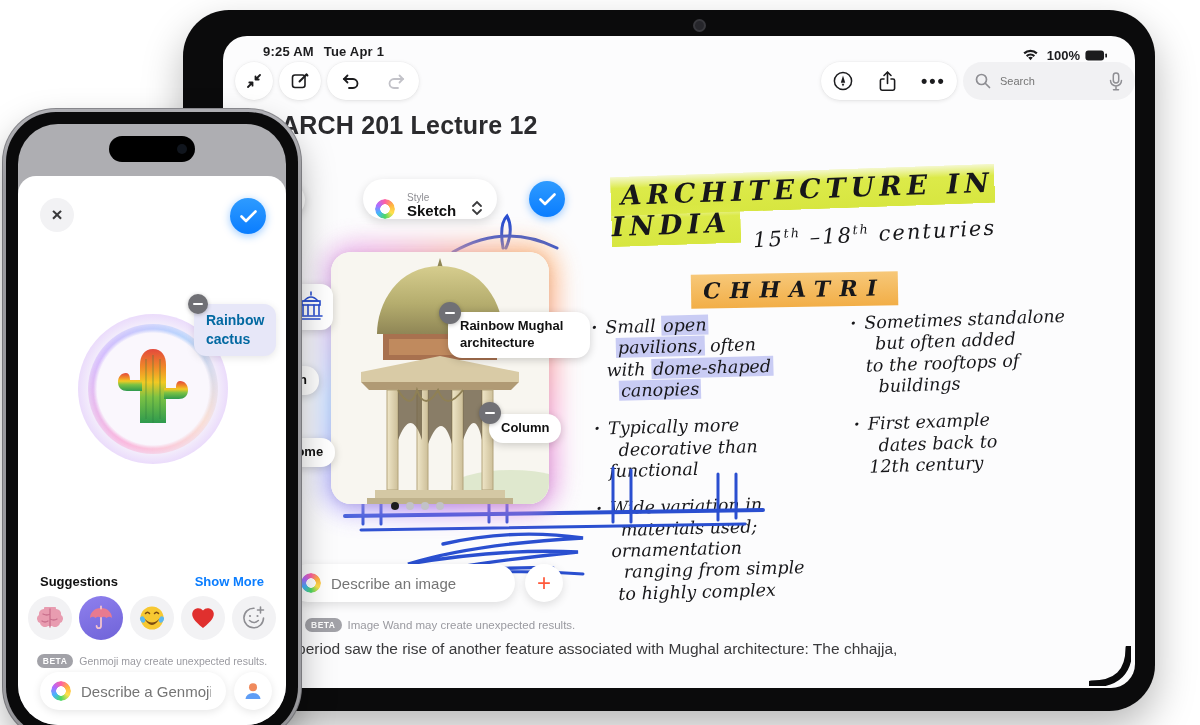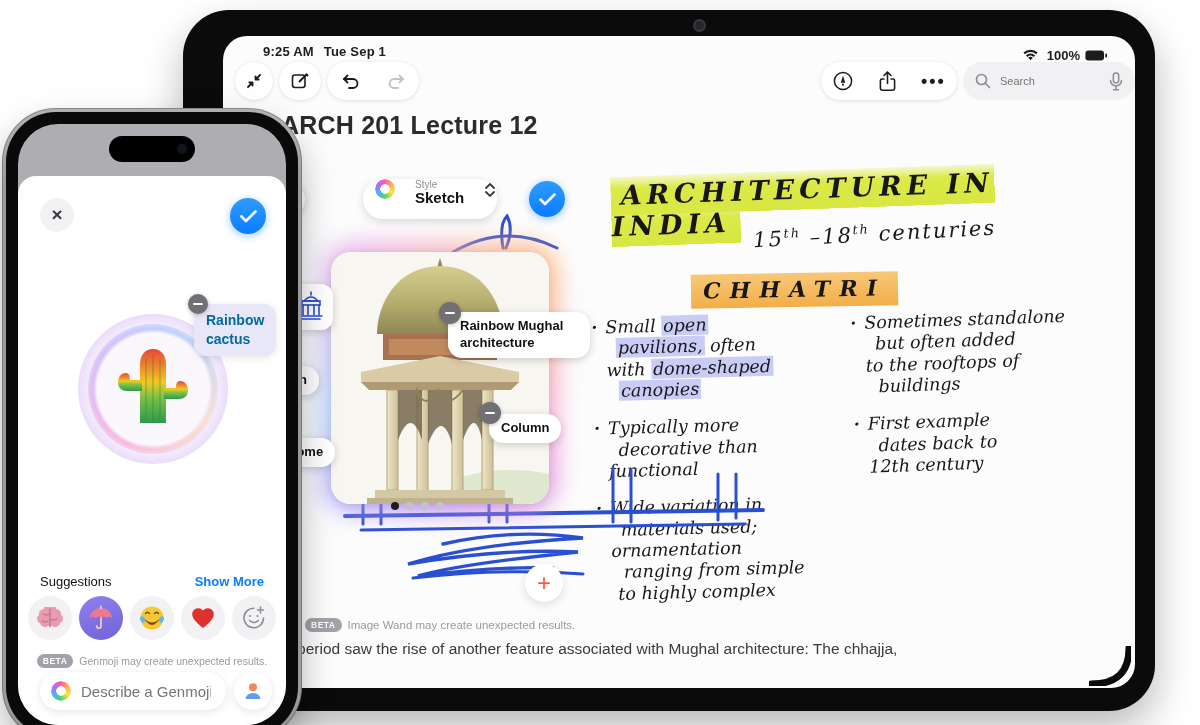--- a/index.html
+++ b/index.html
@@ -48,21 +48,21 @@
   sup{font-size:.6em;}
   .paragraph{position:absolute;left:62px;top:600px;width:620px;font-size:15.5px;color:#3a3a3c;line-height:1.7;}
   
   .x-circle{position:absolute;width:34px;height:34px;border-radius:50%;background:#fff;
         box-shadow:0 2px 8px rgba(0,0,0,.18);display:flex;align-items:center;justify-content:center;
         font-size:19px;color:#3a3a3c;font-weight:600;}
   .check-circle{position:absolute;width:36px;height:36px;border-radius:50%;
         background:linear-gradient(180deg,#2e9bff,#0a7dff);box-shadow:0 2px 8px rgba(10,125,255,.4);
         display:flex;align-items:center;justify-content:center;}
   .style-pill{position:absolute;left:140px;top:143px;width:134px;height:40px;border-radius:20px;background:#fff;
-        box-shadow:0 3px 10px rgba(0,0,0,.14);display:flex;align-items:flex-start;padding:0 12px;box-sizing:border-box;gap:20px;}
+        box-shadow:0 3px 10px rgba(0,0,0,.14);display:flex;align-items:flex-end;padding:0 12px;box-sizing:border-box;gap:12px;}
   .style-lab{font-size:10px;color:#8e8e93;line-height:1.1;}
   .style-val{font-size:15px;font-weight:800;color:#111;line-height:1.1;}
   .swirl{width:20px;height:20px;border-radius:50%;flex:0 0 auto;
         background:conic-gradient(#ff5fa2,#ffb340,#ffe14d,#4cd964,#46b4ff,#b06bff,#ff5fa2);
         -webkit-mask:radial-gradient(circle,transparent 0 4.5px,#000 5px);
         mask:radial-gradient(circle,transparent 0 4.5px,#000 5px);}
   .genimg-glow{position:absolute;left:100px;top:208px;width:234px;height:268px;border-radius:30px;
         background:conic-gradient(from 40deg,#ffb06e,#f79bd4,#b57bf5,#a0c8ff,#e9a0e2,#ffb06e);
         filter:blur(12px);opacity:.85;}
   .genimg{position:absolute;left:108px;top:216px;width:218px;height:252px;border-radius:20px;background:#fdfcf8;
@@ -104,21 +104,21 @@
         background:radial-gradient(circle at 50% 50%,#faf7fd 52%,#f2ebfb 62%,rgba(216,186,248,.55) 72%,rgba(150,190,255,.35) 80%,rgba(255,255,255,0) 90%);}
   .gbubble::before{content:"";position:absolute;inset:10px;border-radius:50%;
         background:conic-gradient(from 210deg,rgba(255,120,190,.55),rgba(170,120,255,.5),rgba(90,170,255,.45),rgba(255,190,140,.4),rgba(255,120,190,.55));
         -webkit-mask:radial-gradient(circle,transparent 0 56px,#000 60px);
         mask:radial-gradient(circle,transparent 0 56px,#000 60px);filter:blur(4px);}
   .cactus{position:absolute;left:50%;top:50%;transform:translate(-50%,-50%);}
   .ph-tag{position:absolute;left:176px;top:128px;background:#e7e7f8;border-radius:12px;padding:7px 12px;
         font-size:14px;font-weight:800;color:#0369a1;line-height:1.35;box-shadow:0 2px 8px rgba(0,0,0,.10);}
   .sugg-row{position:absolute;left:0;top:398px;width:100%;padding:0 22px;box-sizing:border-box;
         display:flex;align-items:center;justify-content:space-between;}
-  .sugg-lab{font-size:13px;font-weight:400;color:#111;}
+  .sugg-lab{font-size:13px;font-weight:700;color:#111;}
   .show-more{font-size:13px;font-weight:600;color:#0a7dff;margin-left:16px;}
   .emoji-row{position:absolute;left:0;top:420px;width:100%;display:flex;justify-content:center;gap:7px;}
   .ecirc{width:44px;height:44px;border-radius:50%;background:#f2f2f4;display:flex;align-items:center;justify-content:center;}
   .ecirc.purple{background:linear-gradient(160deg,#8f80ee,#6f63d8);}
   .ph-beta{left:0;top:478px;width:100%;justify-content:center;font-size:10.5px;}
   .ph-input{position:absolute;left:22px;top:496px;width:186px;height:38px;border-radius:19px;background:#fff;
         box-shadow:0 2px 8px rgba(0,0,0,.10);display:flex;align-items:center;gap:8px;padding:0 11px;box-sizing:border-box;}
   .ph-input input{border:0;outline:0;background:transparent;font-size:15px;color:#c2c2c8;width:130px;
         font-family:"Liberation Sans",sans-serif;}
   .person-circle{position:absolute;left:216px;top:496px;width:38px;height:38px;border-radius:50%;background:#fff;
@@ -128,21 +128,21 @@
 </head>
 <body>
 
 <div class="canvas">
 
   <div class="ipad">
     <div class="ipad-cam"></div>
     <div class="ipad-screen">
 
       <div class="ip-status">
-        <span>9:25 AM</span><span class="date">Tue Sep 1</span>
+        <span>9:25 AM</span><span class="date">Tue Apr 1</span>
       </div>
       <div class="ip-status-r">
         <span class="tico">
           <svg width="17" height="13" viewBox="0 0 17 13">
               <path d="M8.5 11.2 L6.2 8.6 a3.6 3.6 0 0 1 4.6 0 Z M3.9 6.2 a6.8 6.8 0 0 1 9.2 0 L11.6 7.9 a4.6 4.6 0 0 0 -6.2 0 Z M1.4 3.6 a10.4 10.4 0 0 1 14.2 0 L14.1 5.3 a8.2 8.2 0 0 0 -11.2 0 Z" fill="#1c1c1e"></path>
             </svg>
         </span>
         <span>100%</span>
         <span class="tico">
           <svg width="26" height="13" viewBox="0 0 26 13">
@@ -360,20 +360,24 @@
       <div class="tagpill" style="left:266px;top:378px;"><span>Column</span></div>
       <div class="minus" style="left:256px;top:366px;"></div>
 
       <div class="dots">
           <span class="on"></span>
           <span></span>
           <span></span>
           <span></span>
         </div>
 
+      <div class="describe-pill">
+        <span class="swirl"></span>
+        <input placeholder="Describe an image" style="">
+      </div>
       <div class="plus-circle">
           <span>+</span>
         </div>
 
       <div class="beta-line" style="left:82px;top:582px;font-size:11.5px;">
         <span class="beta-badge">BETA</span>
         <span>Image Wand may create unexpected results.</span>
       </div>
 
       <svg class="curl" width="42" height="40" viewBox="0 0 42 40" fill="none">

